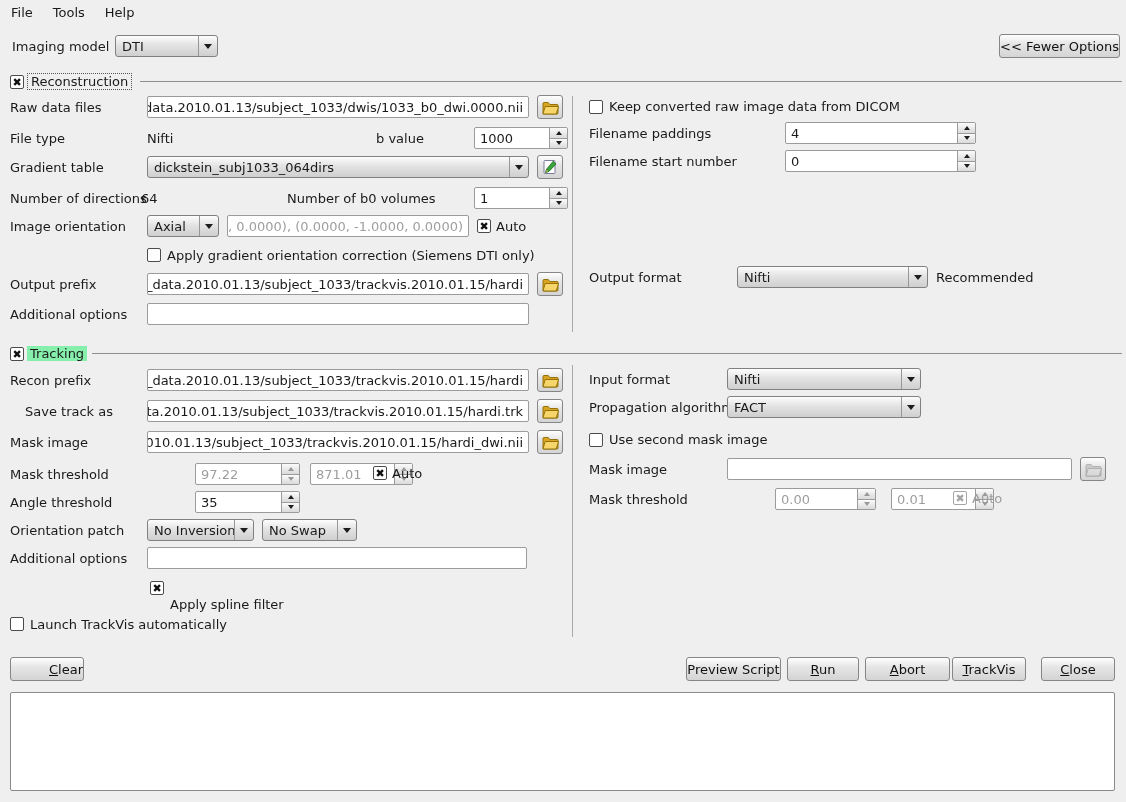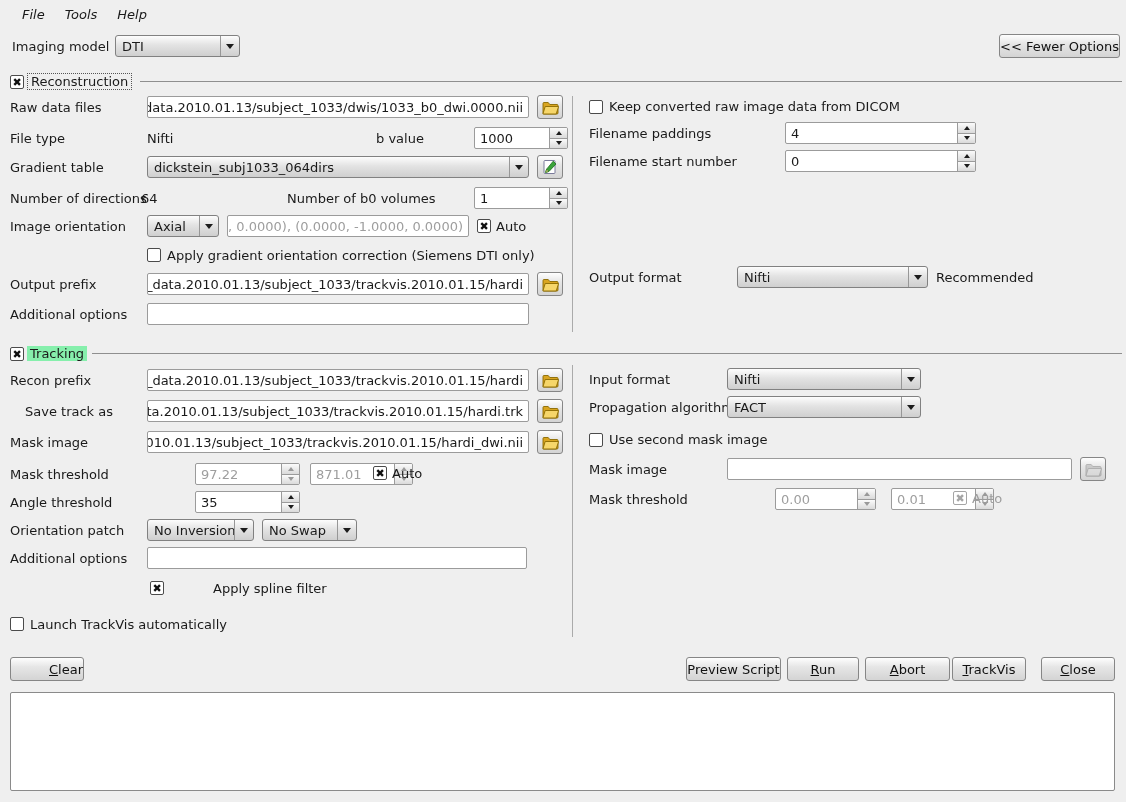--- a/index.html
+++ b/index.html
@@ -48,38 +48,38 @@
   .btn .mn{display:block;}
   .mn::first-letter{text-decoration:underline;}
   .iconbtn{width:26px;height:24px;}
   .iconbtn.dis svg{filter:grayscale(1) opacity(.45);}
   
   .hline{position:absolute;height:1px;background:#8f8f8f;}
   .vline{position:absolute;width:1px;background:#aaa;}
   .grouptitle{position:absolute;border:1px dotted #555;padding:0 3px;line-height:15px;background:#efefef;}
   .grouptitle2{position:absolute;padding:0 3px;line-height:15px;background:#86efac;}
   
-  .menubar{position:absolute;left:0;top:0;width:100%;height:25px;display:flex;align-items:flex-end;padding-left:12px;box-sizing:border-box;font-style:italic;}
+  .menubar{position:absolute;left:0;top:0;width:100%;height:25px;display:flex;align-items:center;padding-left:1px;box-sizing:border-box;}
   .menuitem{padding:3px 10px;}
   
   .console{position:absolute;background:#fff;border:1px solid #8a8a8a;border-radius:2px;box-sizing:border-box;}
 </style>
 </head>
 <body>
 
 <div class="window">
 
   <div class="menubar">
     <span class="menuitem">File</span>
     <span class="menuitem">Tools</span>
     <span class="menuitem">Help</span>
   </div>
 
   <span class="lbl" style="left:12px;top:39px;">Imaging model</span>
-  <div class="combo" style="left:115px;top:35px;width:125px;">
+  <div class="combo" style="left:115px;top:35px;width:103px;">
     <span class="combo-text">DTI</span>
     <span class="combo-arrowbox">
         <span class="tri-dn"></span>
       </span>
   </div>
   <div class="btn" style="left:999px;top:34px;width:121px;height:24px;">
     <span>&lt;&lt; Fewer Options</span>
   </div>
 
   <span class="cb" style="left:10px;top:75px;">
@@ -313,21 +313,21 @@
   </div>
 
   <span class="lbl" style="left:10px;top:551px;">Additional options</span>
   <div class="tinput" style="left:147px;top:547px;width:380px;">
     <span></span>
   </div>
 
   <span class="cb" style="left:150px;top:581px;">
       <span>✖</span>
     </span>
-  <span class="lbl" style="left:170px;top:581px;margin-left:43px;">Apply spline filter</span>
+  <span class="lbl" style="left:170px;top:597px;">Apply spline filter</span>
 
   <span class="cb" style="left:10px;top:617px;"></span>
   <span class="lbl" style="left:30px;top:617px;">Launch TrackVis automatically</span>
 
   <span class="lbl" style="left:589px;top:372px;">Input format</span>
   <div class="combo" style="left:727px;top:368px;width:194px;">
     <span class="combo-text">Nifti</span>
     <span class="combo-arrowbox">
         <span class="tri-dn"></span>
       </span>

